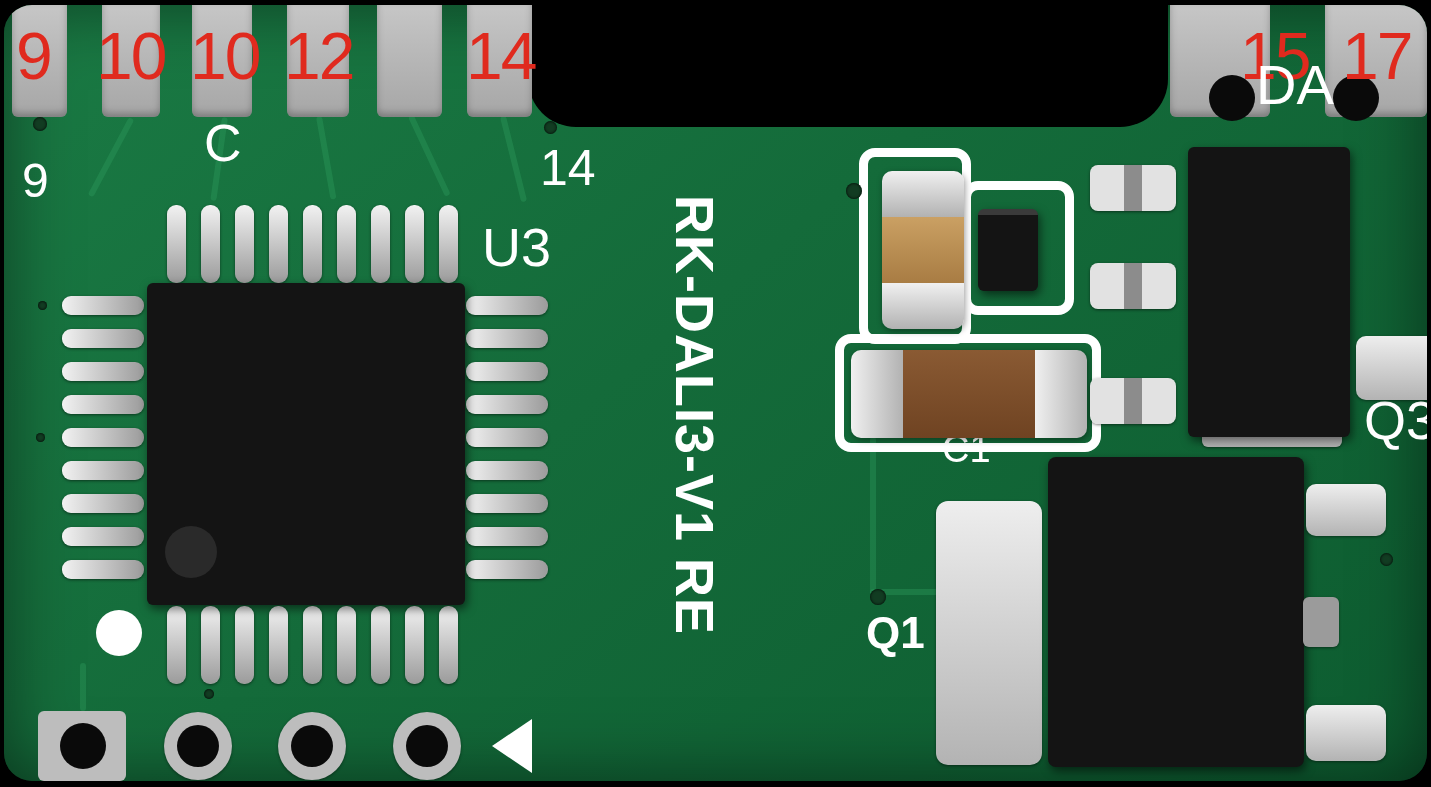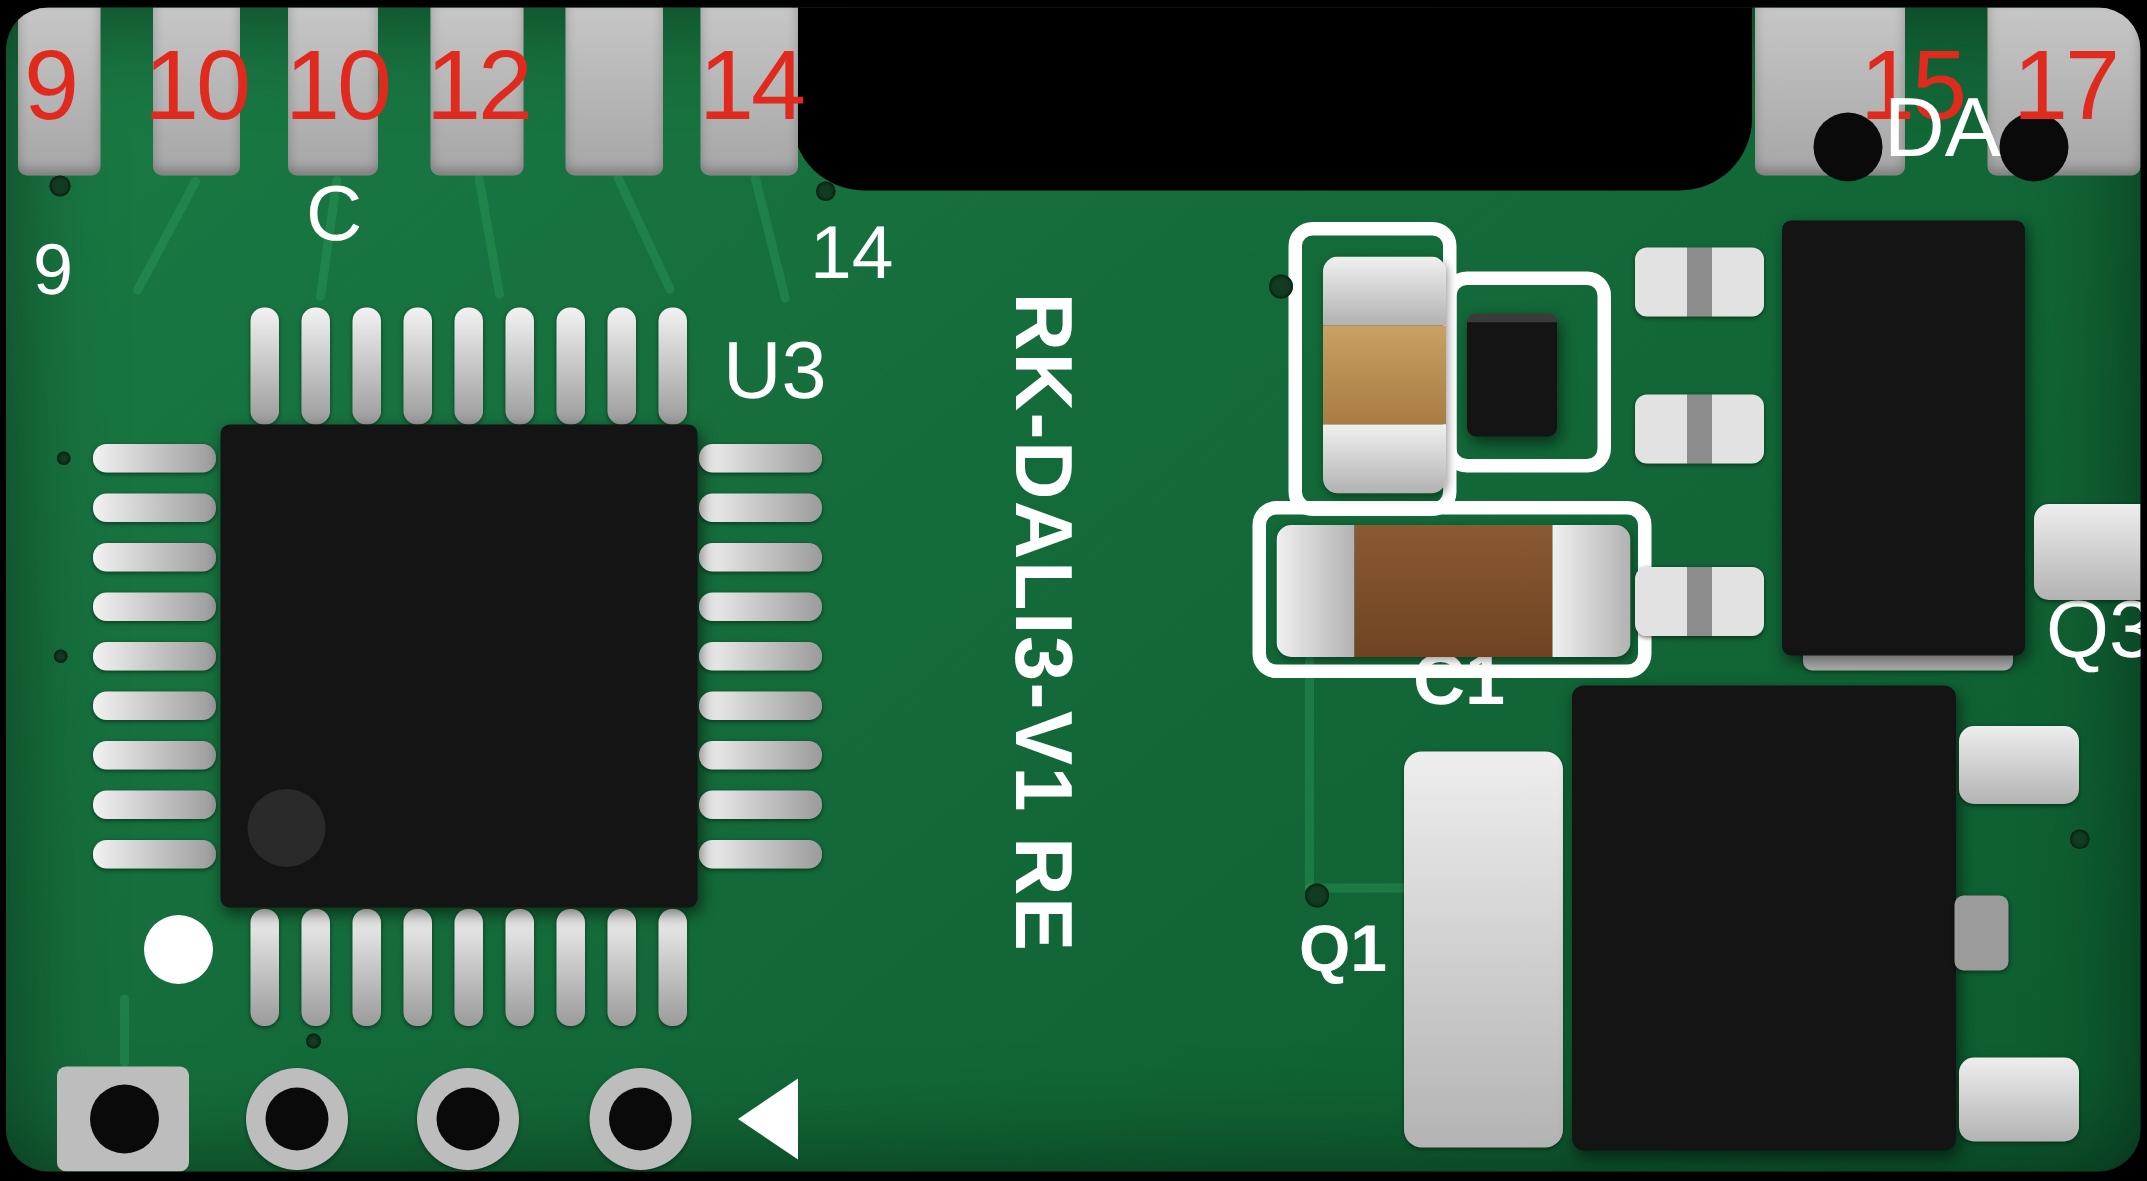--- a/index.html
+++ b/index.html
@@ -80,21 +80,21 @@
     <div class="annot" style="left:462px;top:18px;">14</div>
     <div class="annot" style="left:1236px;top:18px;">15</div>
     <div class="annot" style="left:1338px;top:18px;">17</div>
 
     <div class="silk" style="left:200px;top:112px;font-size:52px;">C</div>
     <div class="silk" style="left:18px;top:152px;font-size:48px;">9</div>
     <div class="silk" style="left:536px;top:138px;font-size:50px;">14</div>
     <div class="silk" style="left:478px;top:215px;font-size:54px;">U3</div>
     <div class="silk" style="left:1252px;top:52px;font-size:56px;">DA</div>
     <div class="vtext" style="left:660px;top:190px;">RK-DALI3-V1 RE</div>
-    <div class="silk" style="left:938px;top:425px;font-size:48px;font-weight:bold;">C1</div>
+    <div class="silk" style="left:938px;top:425px;font-size:38px;">C1</div>
     <div class="silk" style="left:1360px;top:388px;font-size:54px;">Q3</div>
     <div class="silk" style="left:862px;top:606px;font-size:44px;font-weight:bold;">Q1</div>
 
     <div id="pins">
         <div class="pin-v" style="left: 163px; top: 200px;"></div>
         <div class="pin-v" style="left: 163px; top: 601px;"></div>
         <div class="pin-h" style="left: 58px; top: 291px;"></div>
         <div class="pin-h" style="left: 462px; top: 291px;"></div>
         <div class="pin-v" style="left: 197px; top: 200px;"></div>
         <div class="pin-v" style="left: 197px; top: 601px;"></div>

